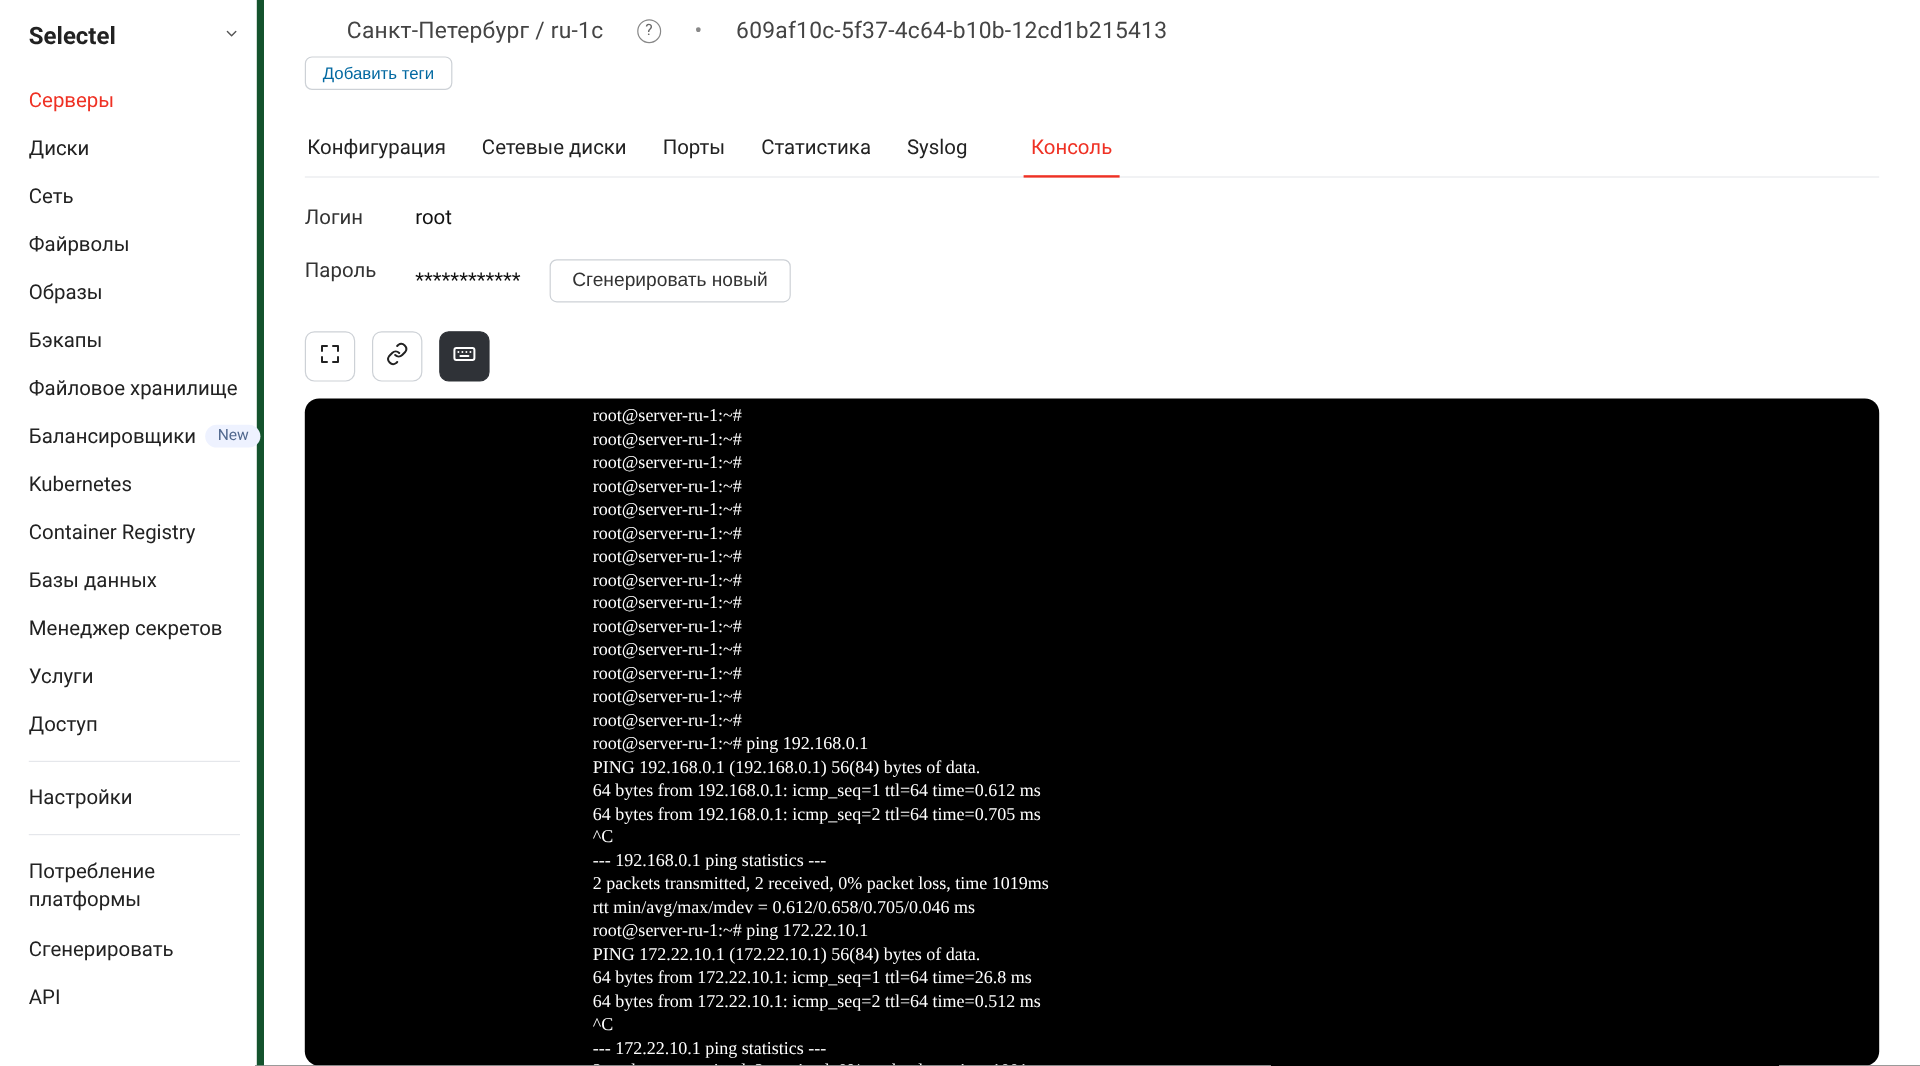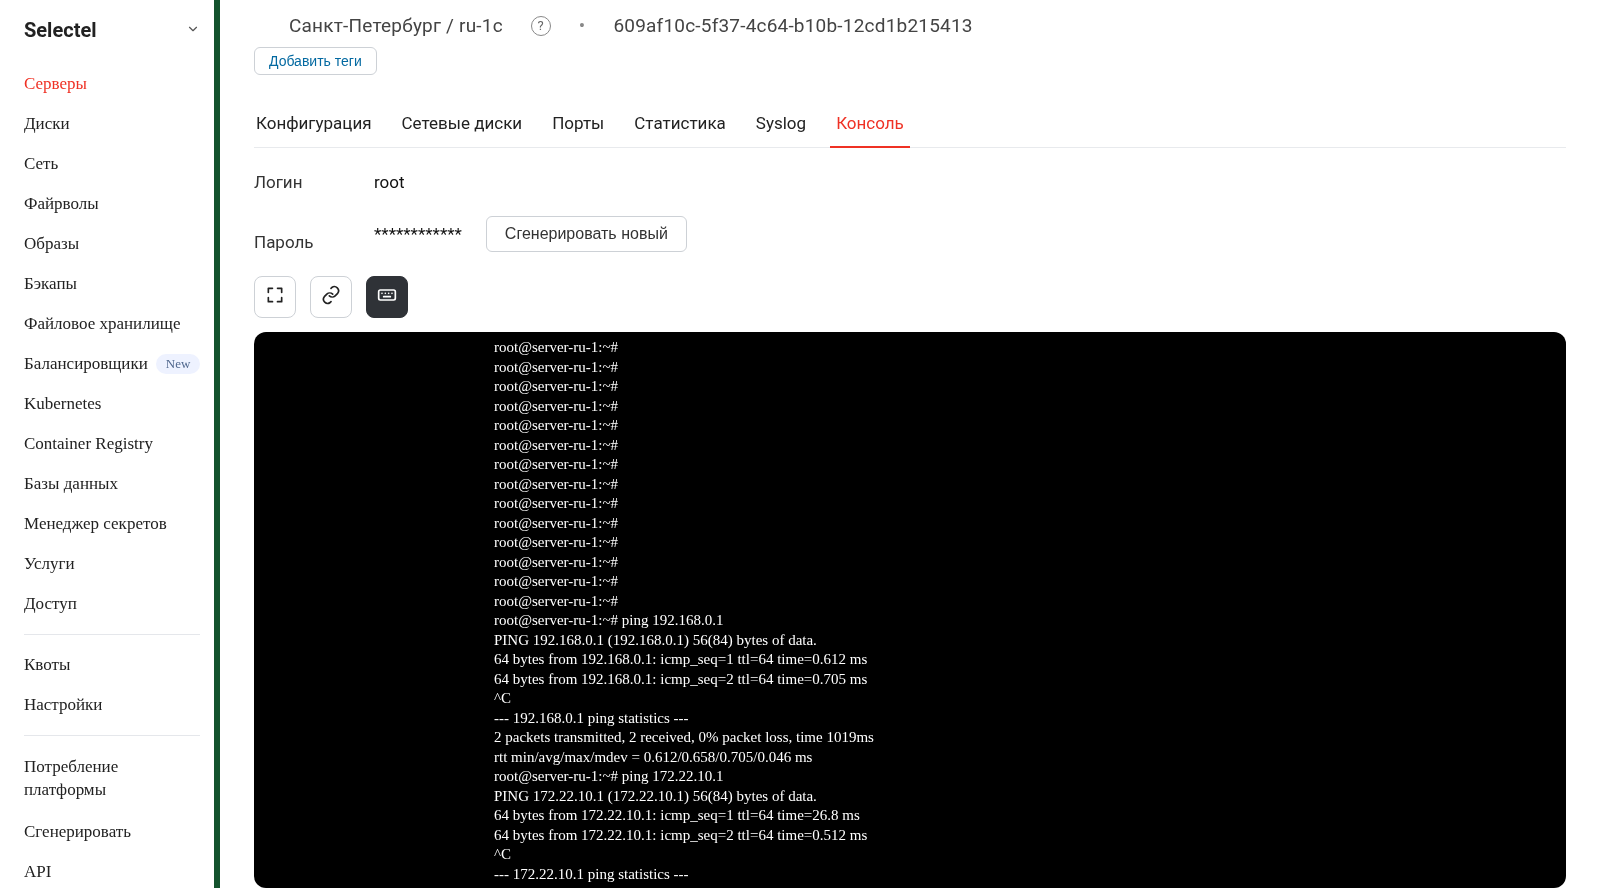--- a/index.html
+++ b/index.html
@@ -37,21 +37,20 @@
   }
 
   .nav-item {
     padding: 10px 0;
     font-size: 17px;
     color: #222;
     cursor: pointer;
     display: flex;
     align-items: flex-start;
     gap: 8px;
-    font-family: Liberation Serif, serif;
   }
   .nav-item.active { color: #ef3124; }
   .badge {
     background: #eef2ff;
     color: #52698f;
     font-size: 13px;
     border-radius: 12px;
     padding: 2px 10px;
   }
   .nav-sep {
@@ -109,34 +108,35 @@
   }
   .tab {
     padding: 8px 2px 14px 2px;
     font-size: 17px;
     color: #222;
     cursor: pointer;
     position: relative;
   }
   .tab.active {
     color: #ef3124;
+    margin-left: 23px;
   }
   .tab.active::after {
     content: "";
     position: absolute;
     left: -4px; right: -4px; bottom: -1px;
     height: 2px;
     background: #ef3124;
   }
 
   .kv {
     display: flex;
-    align-items: flex-end;
+    align-items: flex-start;
     margin-top: 24px;
-    gap: 50px;
+    gap: 22px;
     font-size: 17px;
   }
   .kv .label { width: 70px; color: #333; }
   .kv .value { color: #111; }
   .kv .pwd-row {
     display: flex; align-items: center; gap: 24px;
   }
   .btn-outline {
     border: 1px solid #cdd1d6;
     background: #fff;
@@ -235,23 +235,20 @@
         <div class="nav-item">
           <span>Менеджер секретов</span>
         </div>
         <div class="nav-item">
           <span>Услуги</span>
         </div>
         <div class="nav-item">
           <span>Доступ</span>
         </div>
         <div class="nav-sep"></div>
-        <div class="nav-item">
-          <span>Квоты</span>
-        </div>
         <div class="nav-item">
           <span>Настройки</span>
         </div>
         <div class="nav-sep"></div>
         <div class="nav-item wrap">
           <span>Потребление платформы</span>
         </div>
         <div class="nav-item">
           <span>Сгенерировать</span>
         </div>

